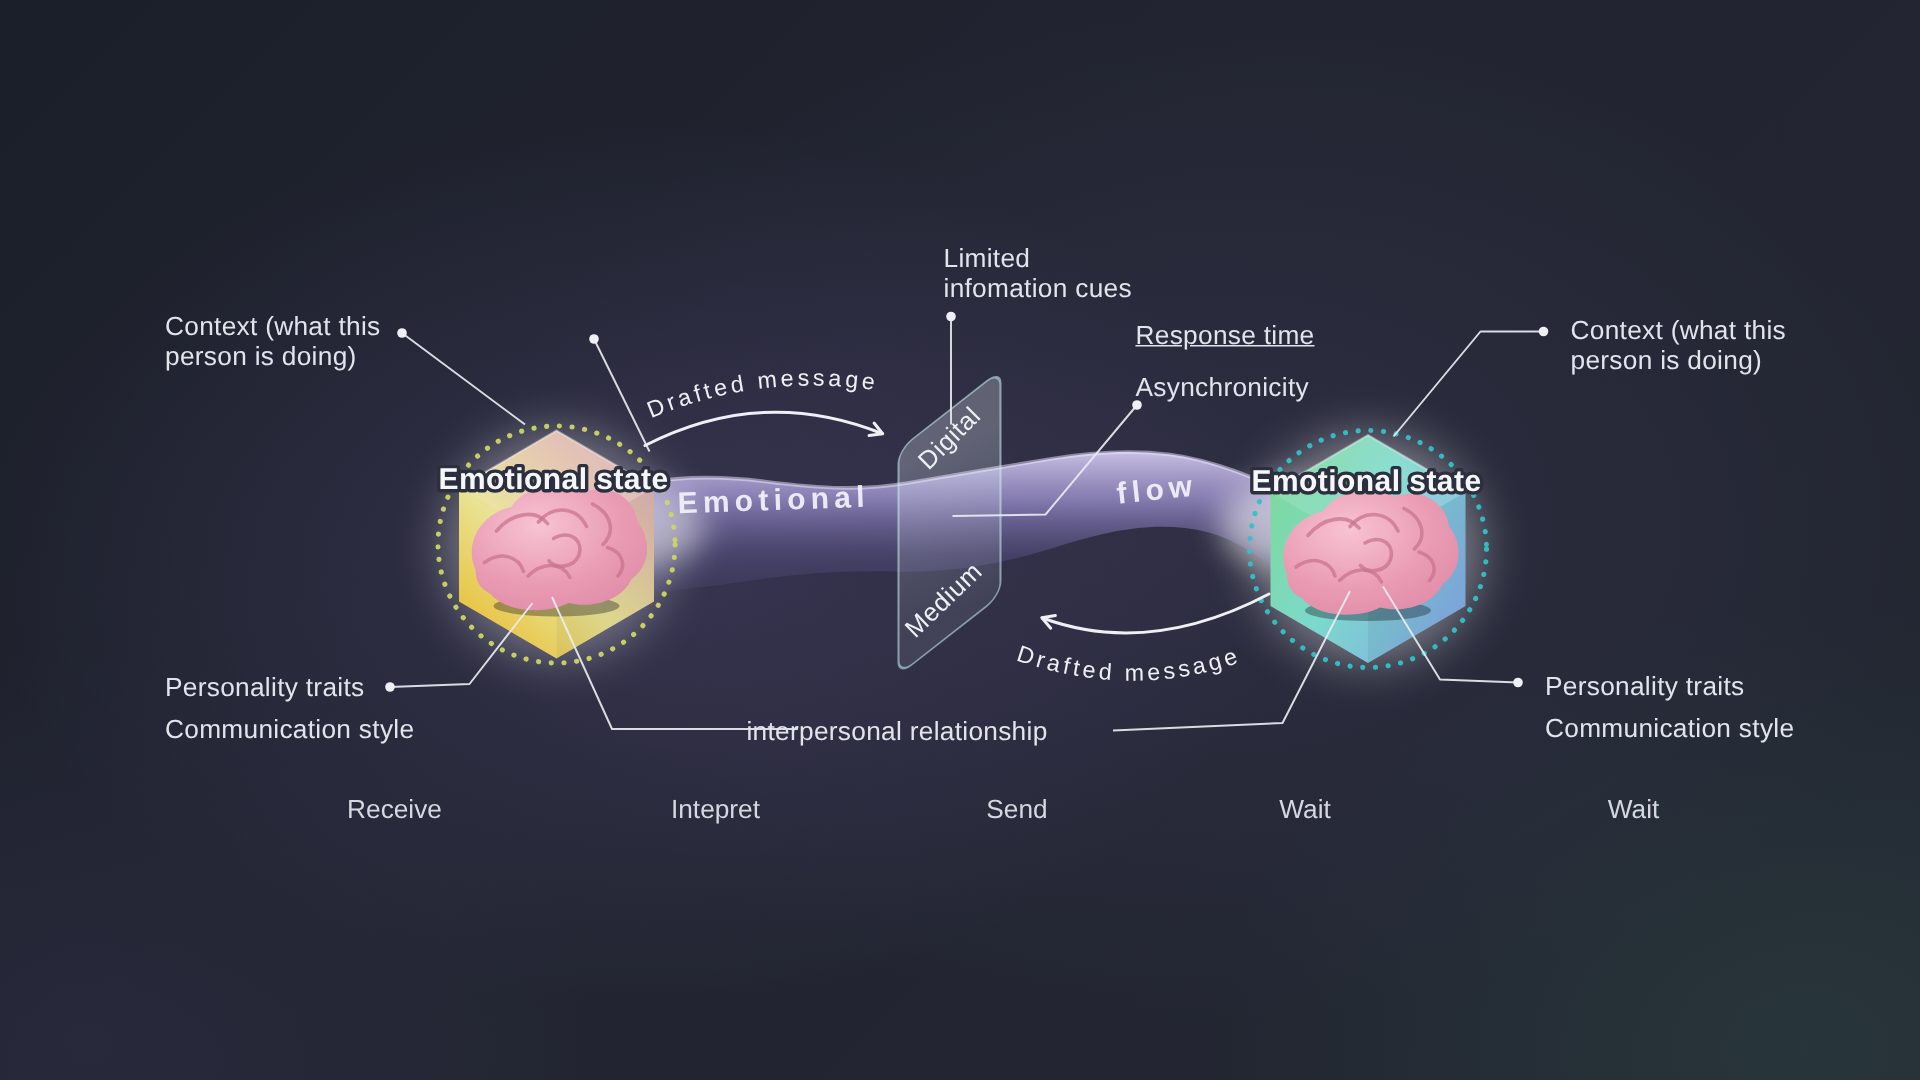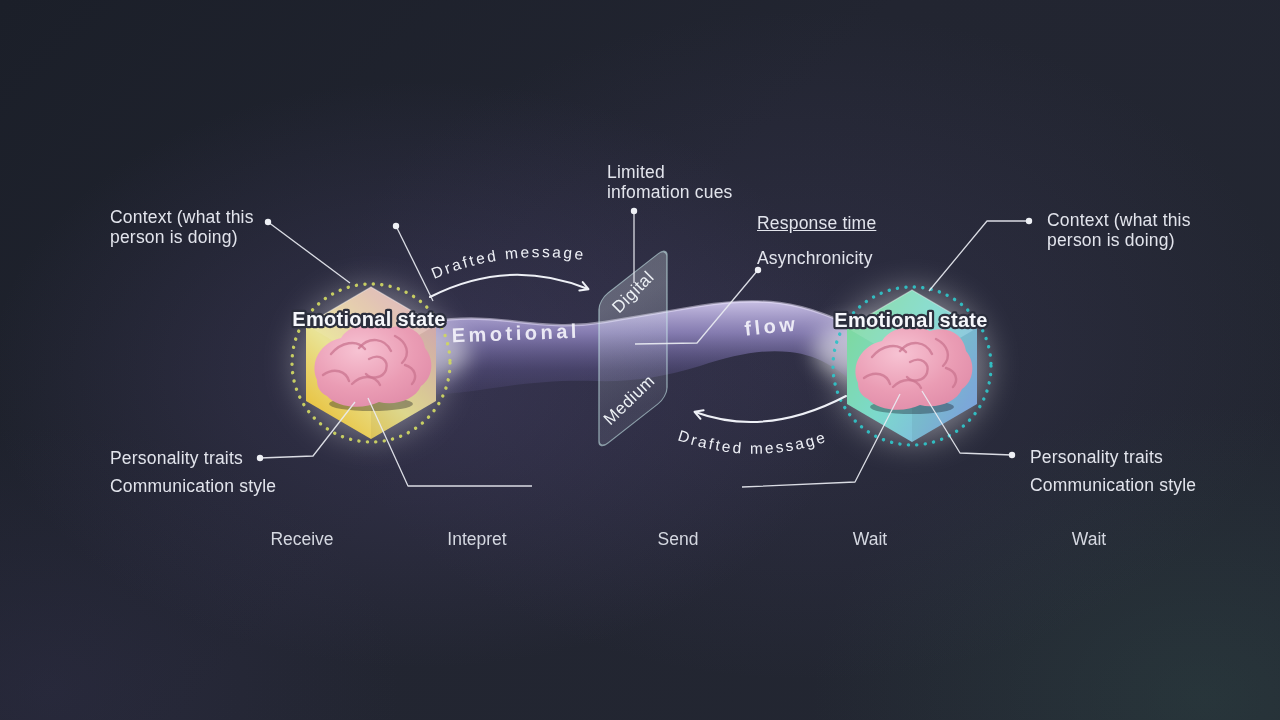--- a/index.html
+++ b/index.html
@@ -175,30 +175,31 @@
       <polyline class="connector" points="368,398 408,486 532,486"></polyline>
       <polyline class="connector" points="742,487 855,482 900,394"></polyline>
     </g>
 
     <text class="state-label" x="369" y="326">Emotional state</text>
     <text class="state-label" x="911" y="327">Emotional state</text>
   </svg>
 
   <div class="lbl" style="left:110px;top:207px;">Context (what this
 person is doing)</div>
-  <div class="lbl" style="left:607px;top:162px;">Limited
+  <div class="lbl" style="left:629px;top:162px;">Limited
 infomation cues</div>
   <div class="lbl" style="left:757px;top:213px;text-decoration:underline;">Response time</div>
   <div class="lbl" style="left:757px;top:248px;">Asynchronicity</div>
   <div class="lbl" style="left:1047px;top:210px;">Context (what this
 person is doing)</div>
   <div class="lbl" style="left:110px;top:448px;">Personality traits</div>
   <div class="lbl" style="left:110px;top:476px;">Communication style</div>
   <div class="lbl" style="left:1030px;top:447px;">Personality traits</div>
   <div class="lbl" style="left:1030px;top:475px;">Communication style</div>
-
-  <div class="stage-lbl" style="left:263px;margin-left:39px;">Receive</div>
+  <div class="lbl centered" style="left:598px;top:477px;">interpersonal relationship</div>
+
+  <div class="stage-lbl" style="left:263px;">Receive</div>
   <div class="stage-lbl" style="left:477px;">Intepret</div>
   <div class="stage-lbl" style="left:678px;">Send</div>
   <div class="stage-lbl" style="left:870px;">Wait</div>
   <div class="stage-lbl" style="left:1089px;">Wait</div>
 
 </div>
 
 </body></html>

